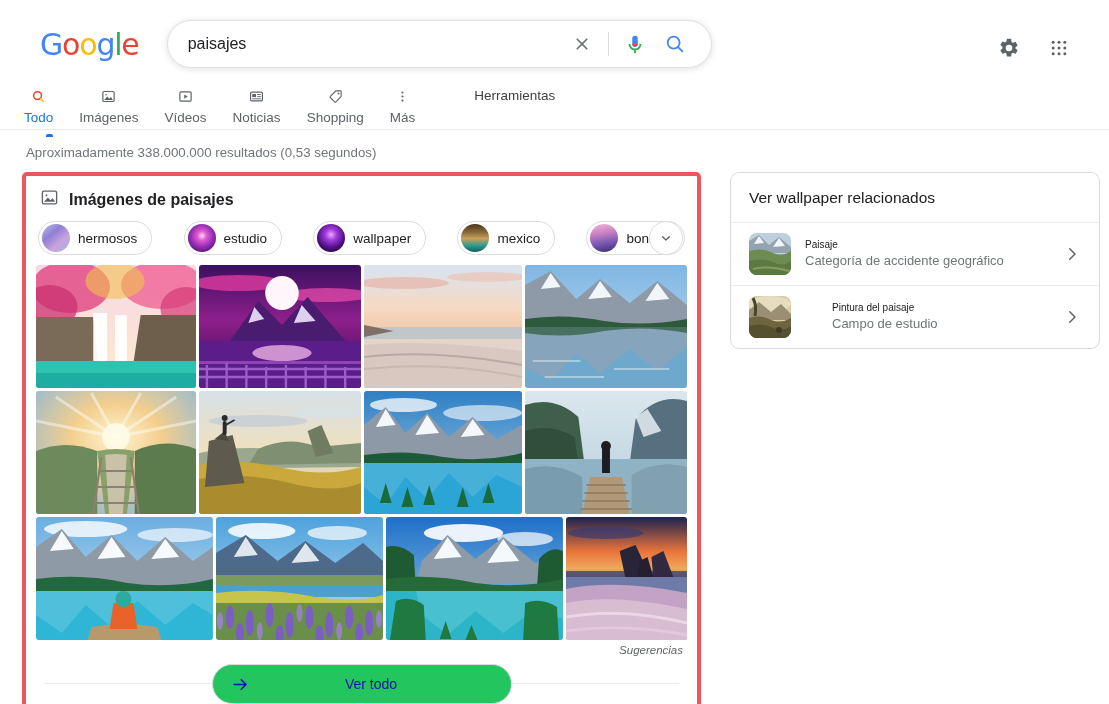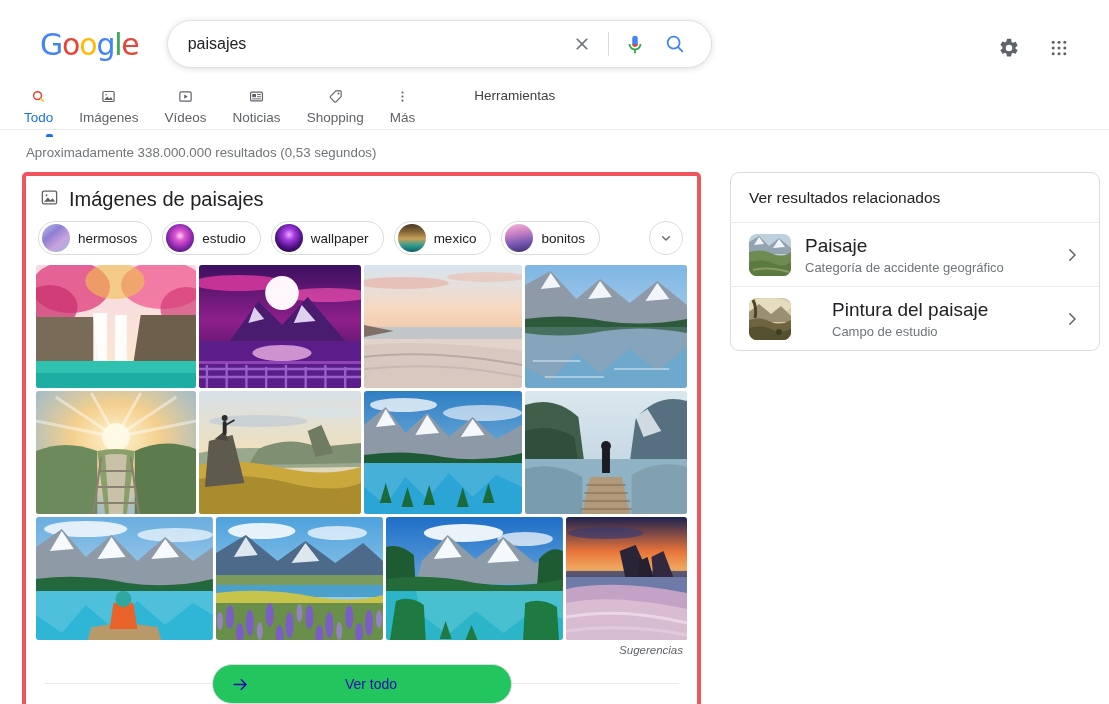--- a/index.html
+++ b/index.html
@@ -137,31 +137,32 @@
     border: 4px solid #ef555c;
     border-radius: 5px;
     background: #fff;
     padding: 6px 8px 8px 8px;
   }
   .pack-head {
     display: flex; align-items: center; gap: 10px;
     padding: 6px 4px 10px 6px;
   }
   .pack-title {
-    font-size: 20px;
+    font-size: 16px;
     color: #202124;
-    font-weight: 400;
+    font-weight: 700;
   }
 
   .chips-row {
     display: flex;
     align-items: center;
     gap: 10px;
     padding: 0 4px 10px 4px;
     position: relative;
+    justify-content: space-between;
   }
   .chip {
     display: flex;
     align-items: center;
     gap: 8px;
     border: 1px solid #dadce0;
     border-radius: 18px;
     height: 34px;
     padding: 0 14px 0 3px;
     background: #fff;
@@ -267,21 +268,21 @@
   .related-item:last-child { border-bottom: none; gap: 41px; }
   .related-thumb {
     width: 42px; height: 42px;
     border-radius: 8px;
     overflow: hidden;
     flex: 0 0 42px;
     background:#e8eaed;
   }
   .related-thumb svg { display:block; width:100%; height:100%; }
   .related-text { flex: 1; min-width:0; }
-  .related-title { font-size: 19px; color:#202124; line-height:1.35; }
+  .related-title { font-size: 10px; color:#202124; line-height:1.35; }
   .related-sub { font-size: 13px; color:#70757a; line-height:1.35; }
   .related-chev { color:#5f6368; display:flex; flex:0 0 auto; padding-right:4px;}
 </style>
 </head>
 <body>
 
 <div class="page">
 
   <div class="header">
     <div class="logo">
@@ -781,21 +782,21 @@
             </svg>
           </span>
           <span class="label">Ver todo</span>
         </div>
       </div>
 
     </div>
 
     <div class="sidebar">
       <div class="related-card">
-        <div class="related-head">Ver resultados relacionados</div>
+        <div class="related-head">Ver wallpaper relacionados</div>
 
         <div class="related-item">
           <div class="related-thumb">
             <svg viewBox="0 0 42 42" preserveAspectRatio="none">
               <rect width="42" height="42" fill="#bcd0de"></rect>
               <path d="M0 8 L10 2 L20 12 L30 4 L42 14 L42 20 L0 20z" fill="#93a3b0"></path>
               <path d="M10 3 L15 10 L5 11z M30 5 L36 13 L24 14z" fill="#eef4f8"></path>
               <path d="M0 18 Q12 14 24 20 Q34 24 42 18 L42 42 L0 42z" fill="#6e8c52"></path>
               <path d="M0 28 Q14 24 26 30 Q34 34 42 28 L42 42 L0 42z" fill="#5a7a42"></path>
               <path d="M4 36 Q20 32 40 38" fill="none" stroke="#8a9a60" stroke-width="2"></path>

